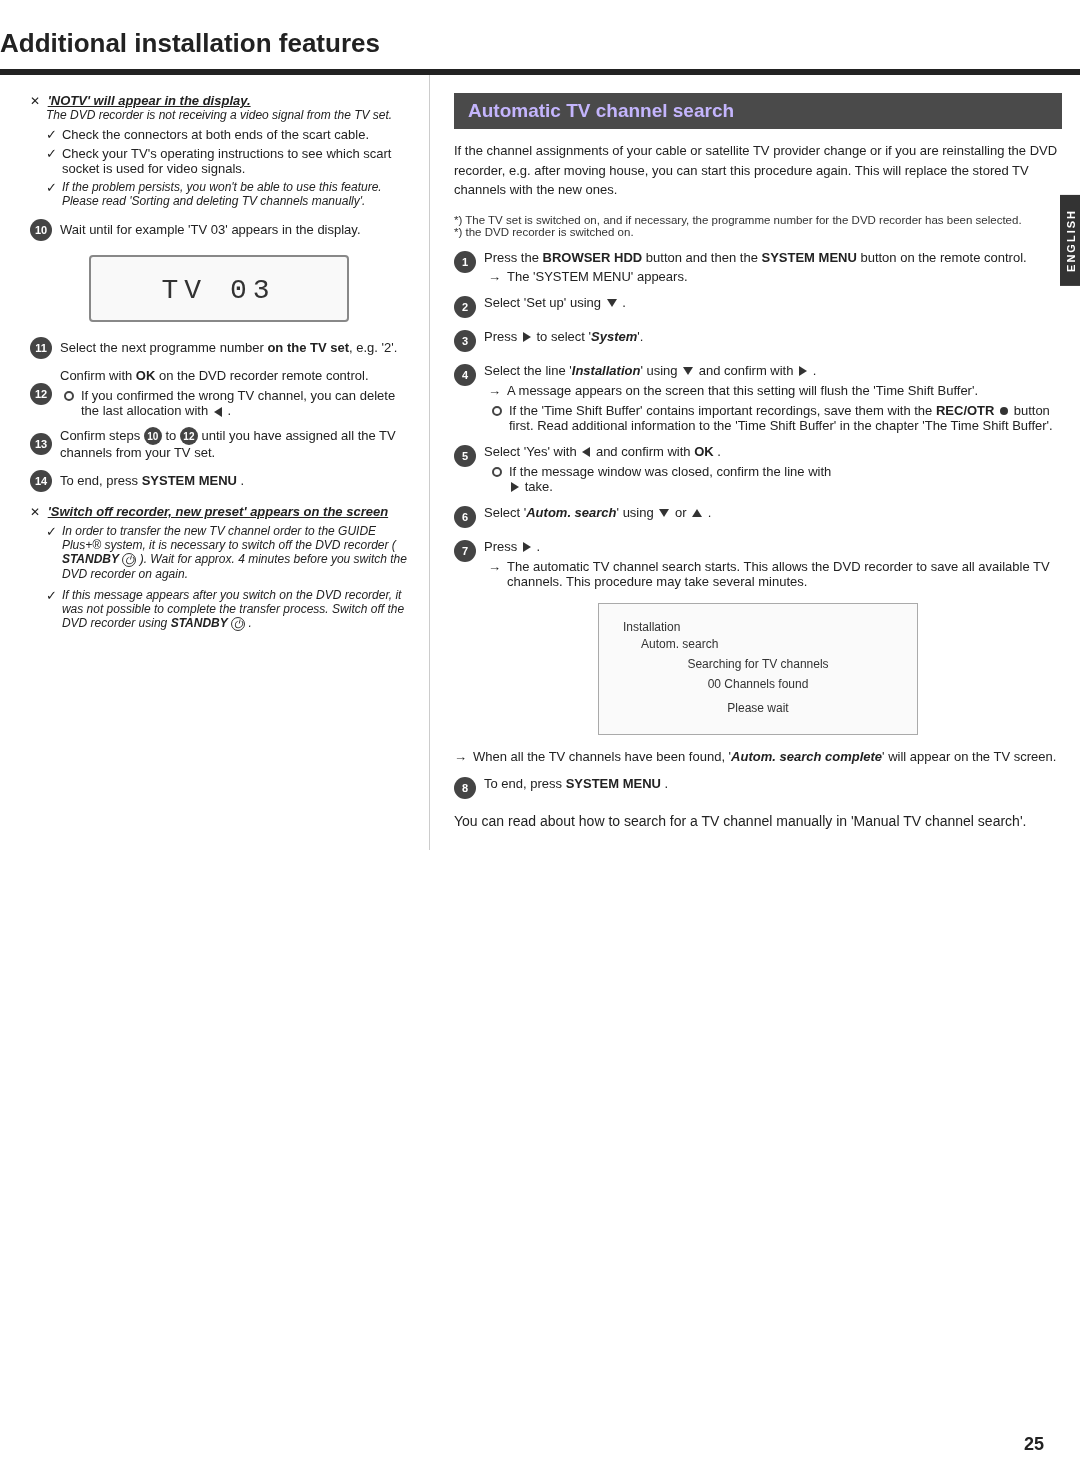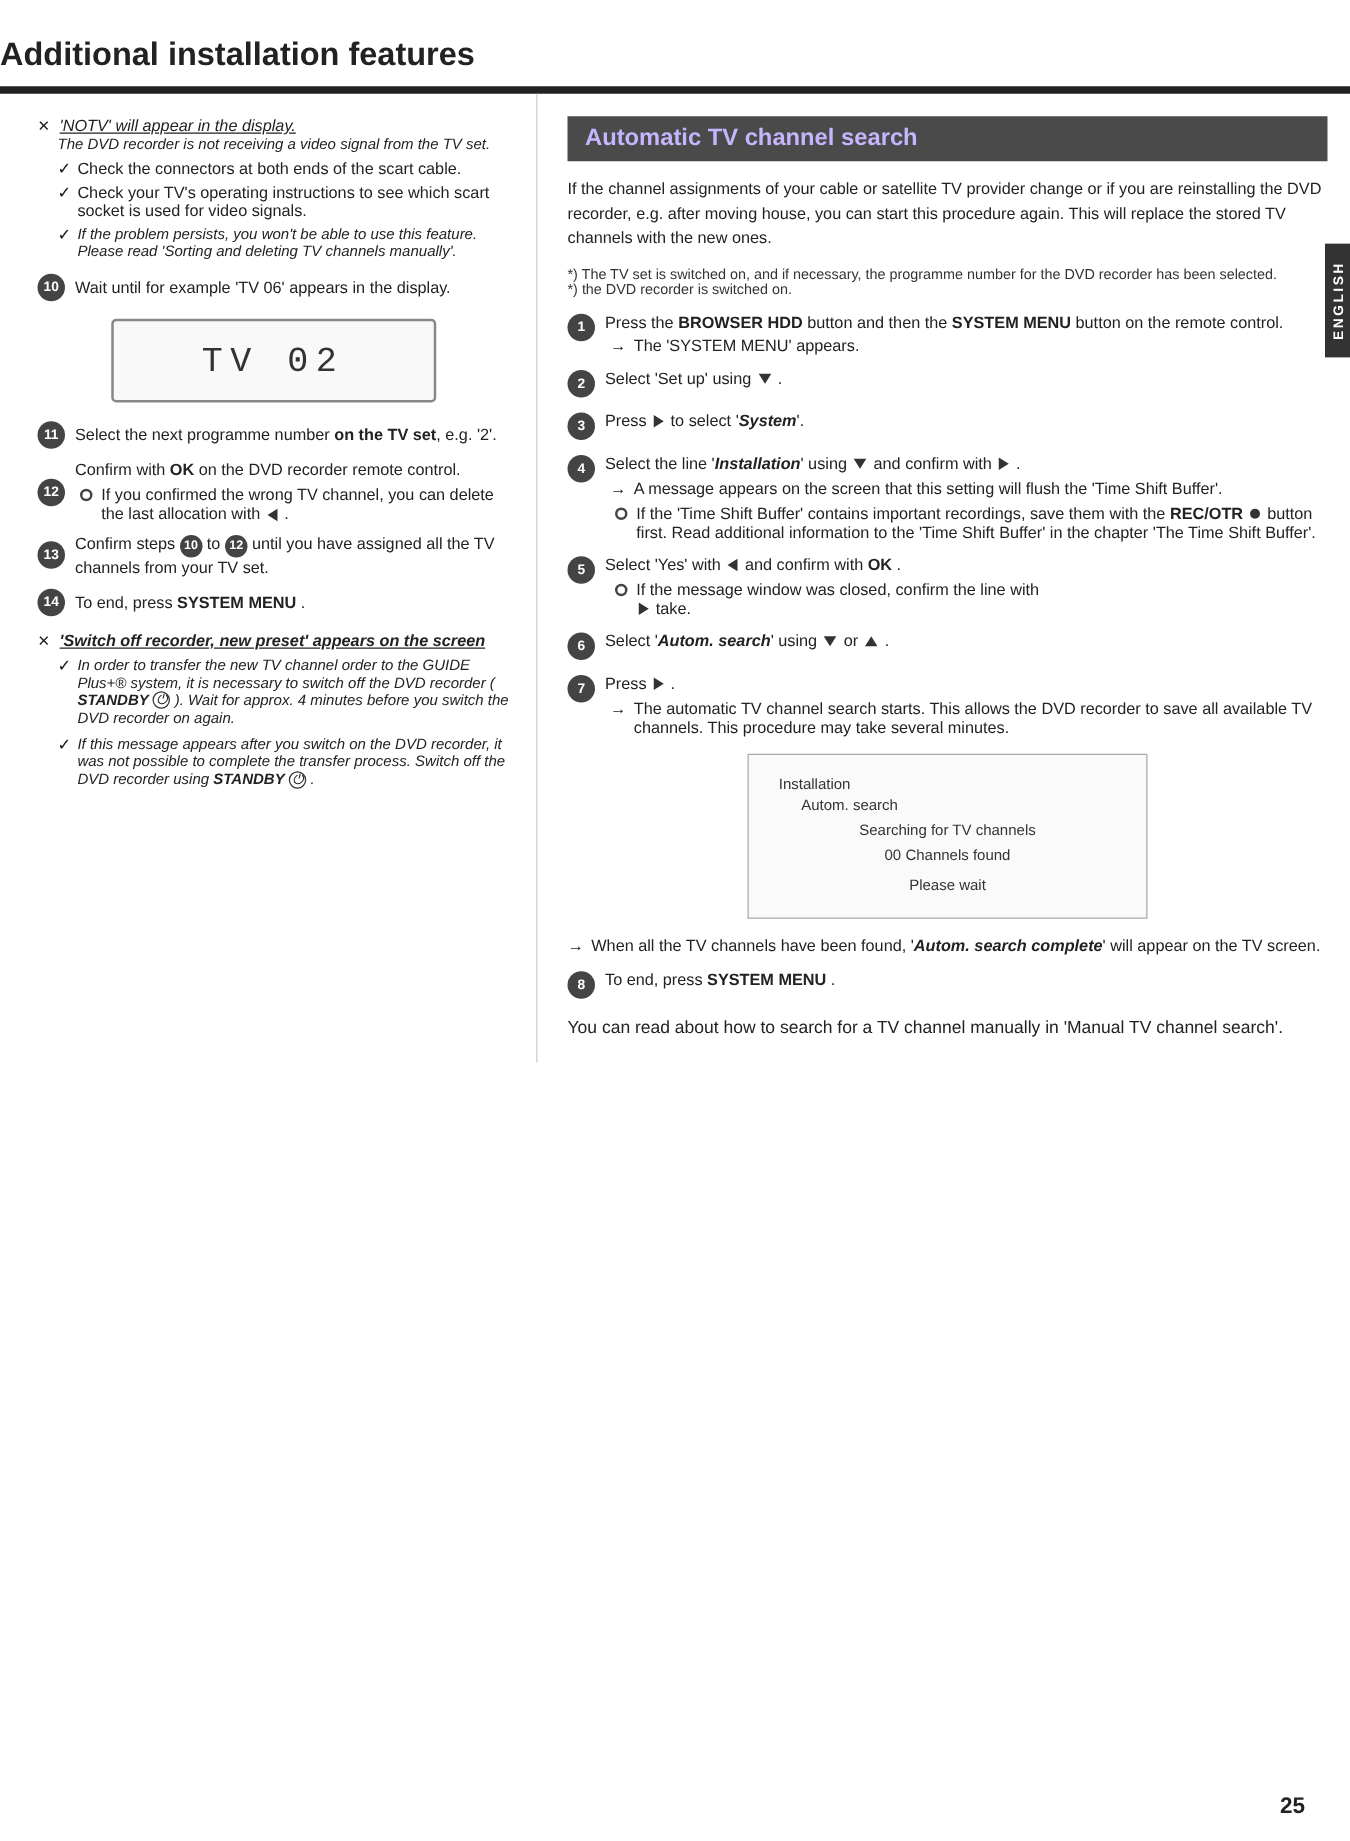--- a/index.html
+++ b/index.html
@@ -57,21 +57,21 @@
       font-size: 19px;
       font-weight: bold;
       padding: 7px 14px;
       margin-bottom: 12px;
     }
     
     .note-block {
       margin-bottom: 10px;
     }
     .note-title {
-      font-weight: normal;
+      font-weight: bold;
       font-style: italic;
       text-decoration: underline;
       font-size: 13px;
       margin-top: 35px;
     }
     .note-x {
       font-size: 12px;
       margin-right: 4px;
     }
     .italic-text { font-style: italic; font-size: 12px; }
@@ -286,25 +286,25 @@
         <div style="display:flex;align-items:flex-start;margin-bottom:4px;">
           <span style="margin-right:5px;">✓</span>
           <span class="italic-text">If the problem persists, you won't be able to use this feature. Please read 'Sorting and deleting TV channels manually'.</span>
         </div>
       </div>
     </div>
 
     <div class="step-block">
       <div class="step-num">10</div>
       <div class="step-content">
-        <span>Wait until for example 'TV  06' appears in the display.</span>
-      </div>
-    </div>
-
-    <div class="display-box">TV  02</div>
+        <span>Wait until for example 'TV  03' appears in the display.</span>
+      </div>
+    </div>
+
+    <div class="display-box">TV  03</div>
 
     <div class="step-block">
       <div class="step-num">11</div>
       <div class="step-content">
         <span>Select the next programme number </span><span class="bold">on the TV set</span><span>, e.g. '2'.</span>
       </div>
     </div>
 
     <div class="step-block">
       <div class="step-num">12</div>

